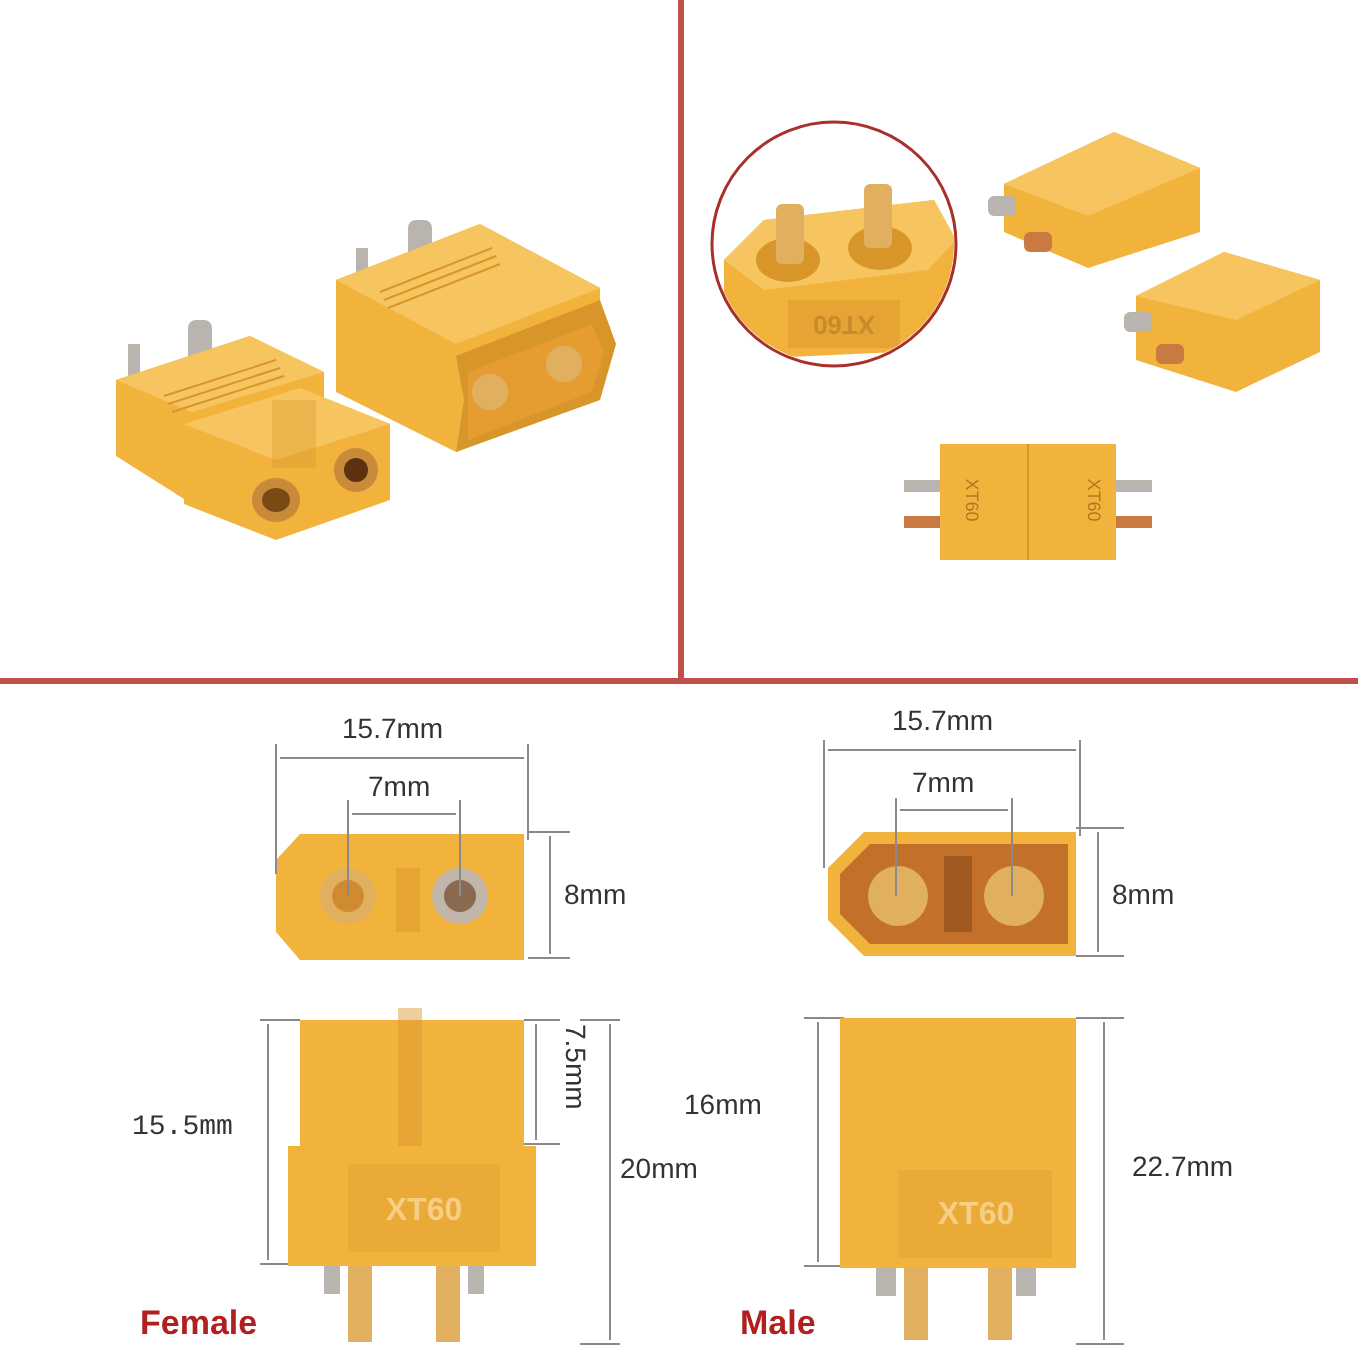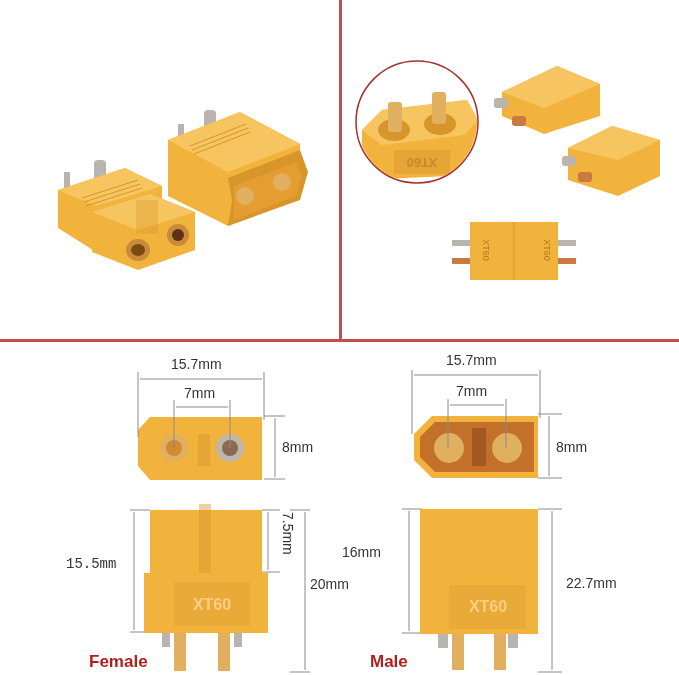--- a/index.html
+++ b/index.html
@@ -159,21 +159,21 @@
       <rect x="162" y="291" width="8" height="14" class="silver"></rect>
       <rect x="234" y="291" width="8" height="14" class="silver"></rect>
     </g>
   </svg>
   <span class="dim-label" style="left:171px;top:14px;">15.7mm</span>
   <span class="dim-label" style="left:184px;top:43px;">7mm</span>
   <span class="dim-label" style="left:282px;top:97px;">8mm</span>
   <span class="dim-label" style="left:66px;top:214px;font-family:Liberation Mono, monospace;">15.5mm</span>
   <span class="dim-label vertical" style="left:296px;top:170px;">7.5mm</span>
   <span class="dim-label" style="left:310px;top:234px;">20mm</span>
-  <span class="gender-label" style="left:70px;top:310px;margin-left:19px;">Female</span>
+  <span class="gender-label" style="left:70px;top:310px;">Female</span>
 </div>
 
 <div class="panel p-br">
   <svg class="svgfill" width="337" height="333" viewBox="0 0 337 333">
     <g>
       <polygon points="72,92 90,74 196,74 196,136 90,136 72,118" class="yellow"></polygon>
       <polygon points="78,95 93,80 192,80 192,130 93,130 78,115" fill="#c2702a"></polygon>
       <circle cx="107" cy="106" r="15" class="gold"></circle>
       <circle cx="165" cy="106" r="15" class="gold"></circle>
       <rect x="130" y="86" width="14" height="38" fill="#a05a20"></rect>

